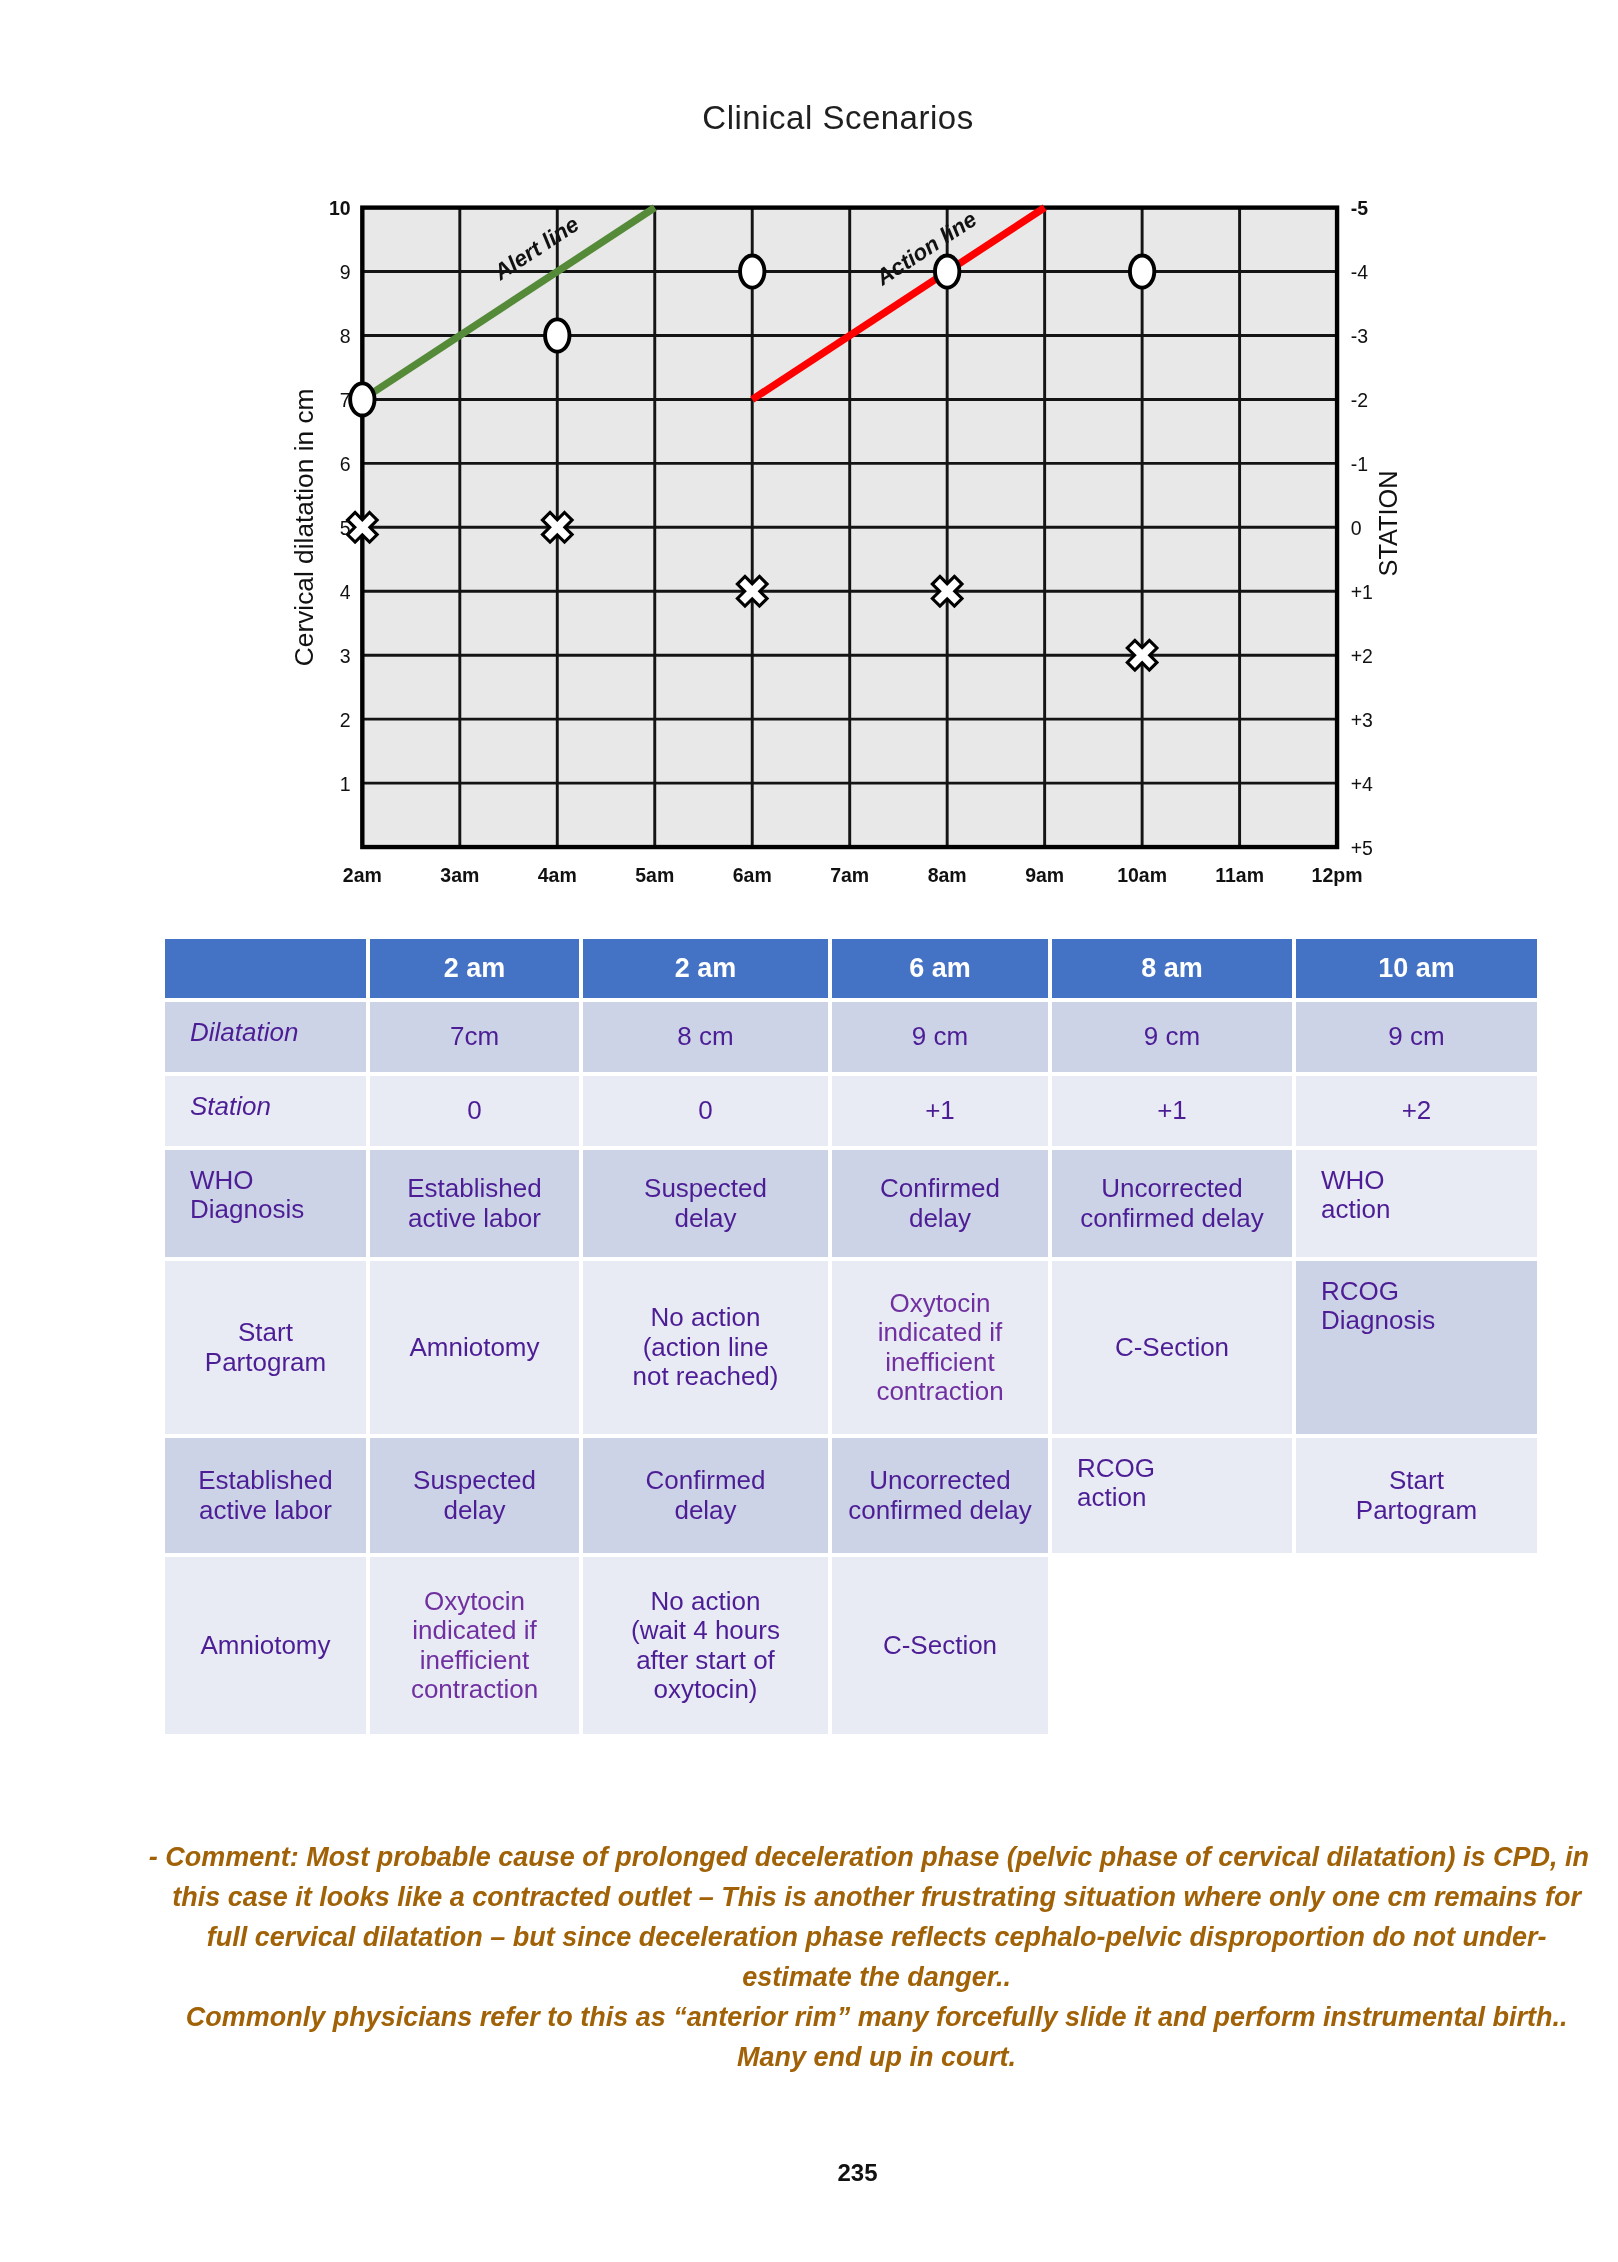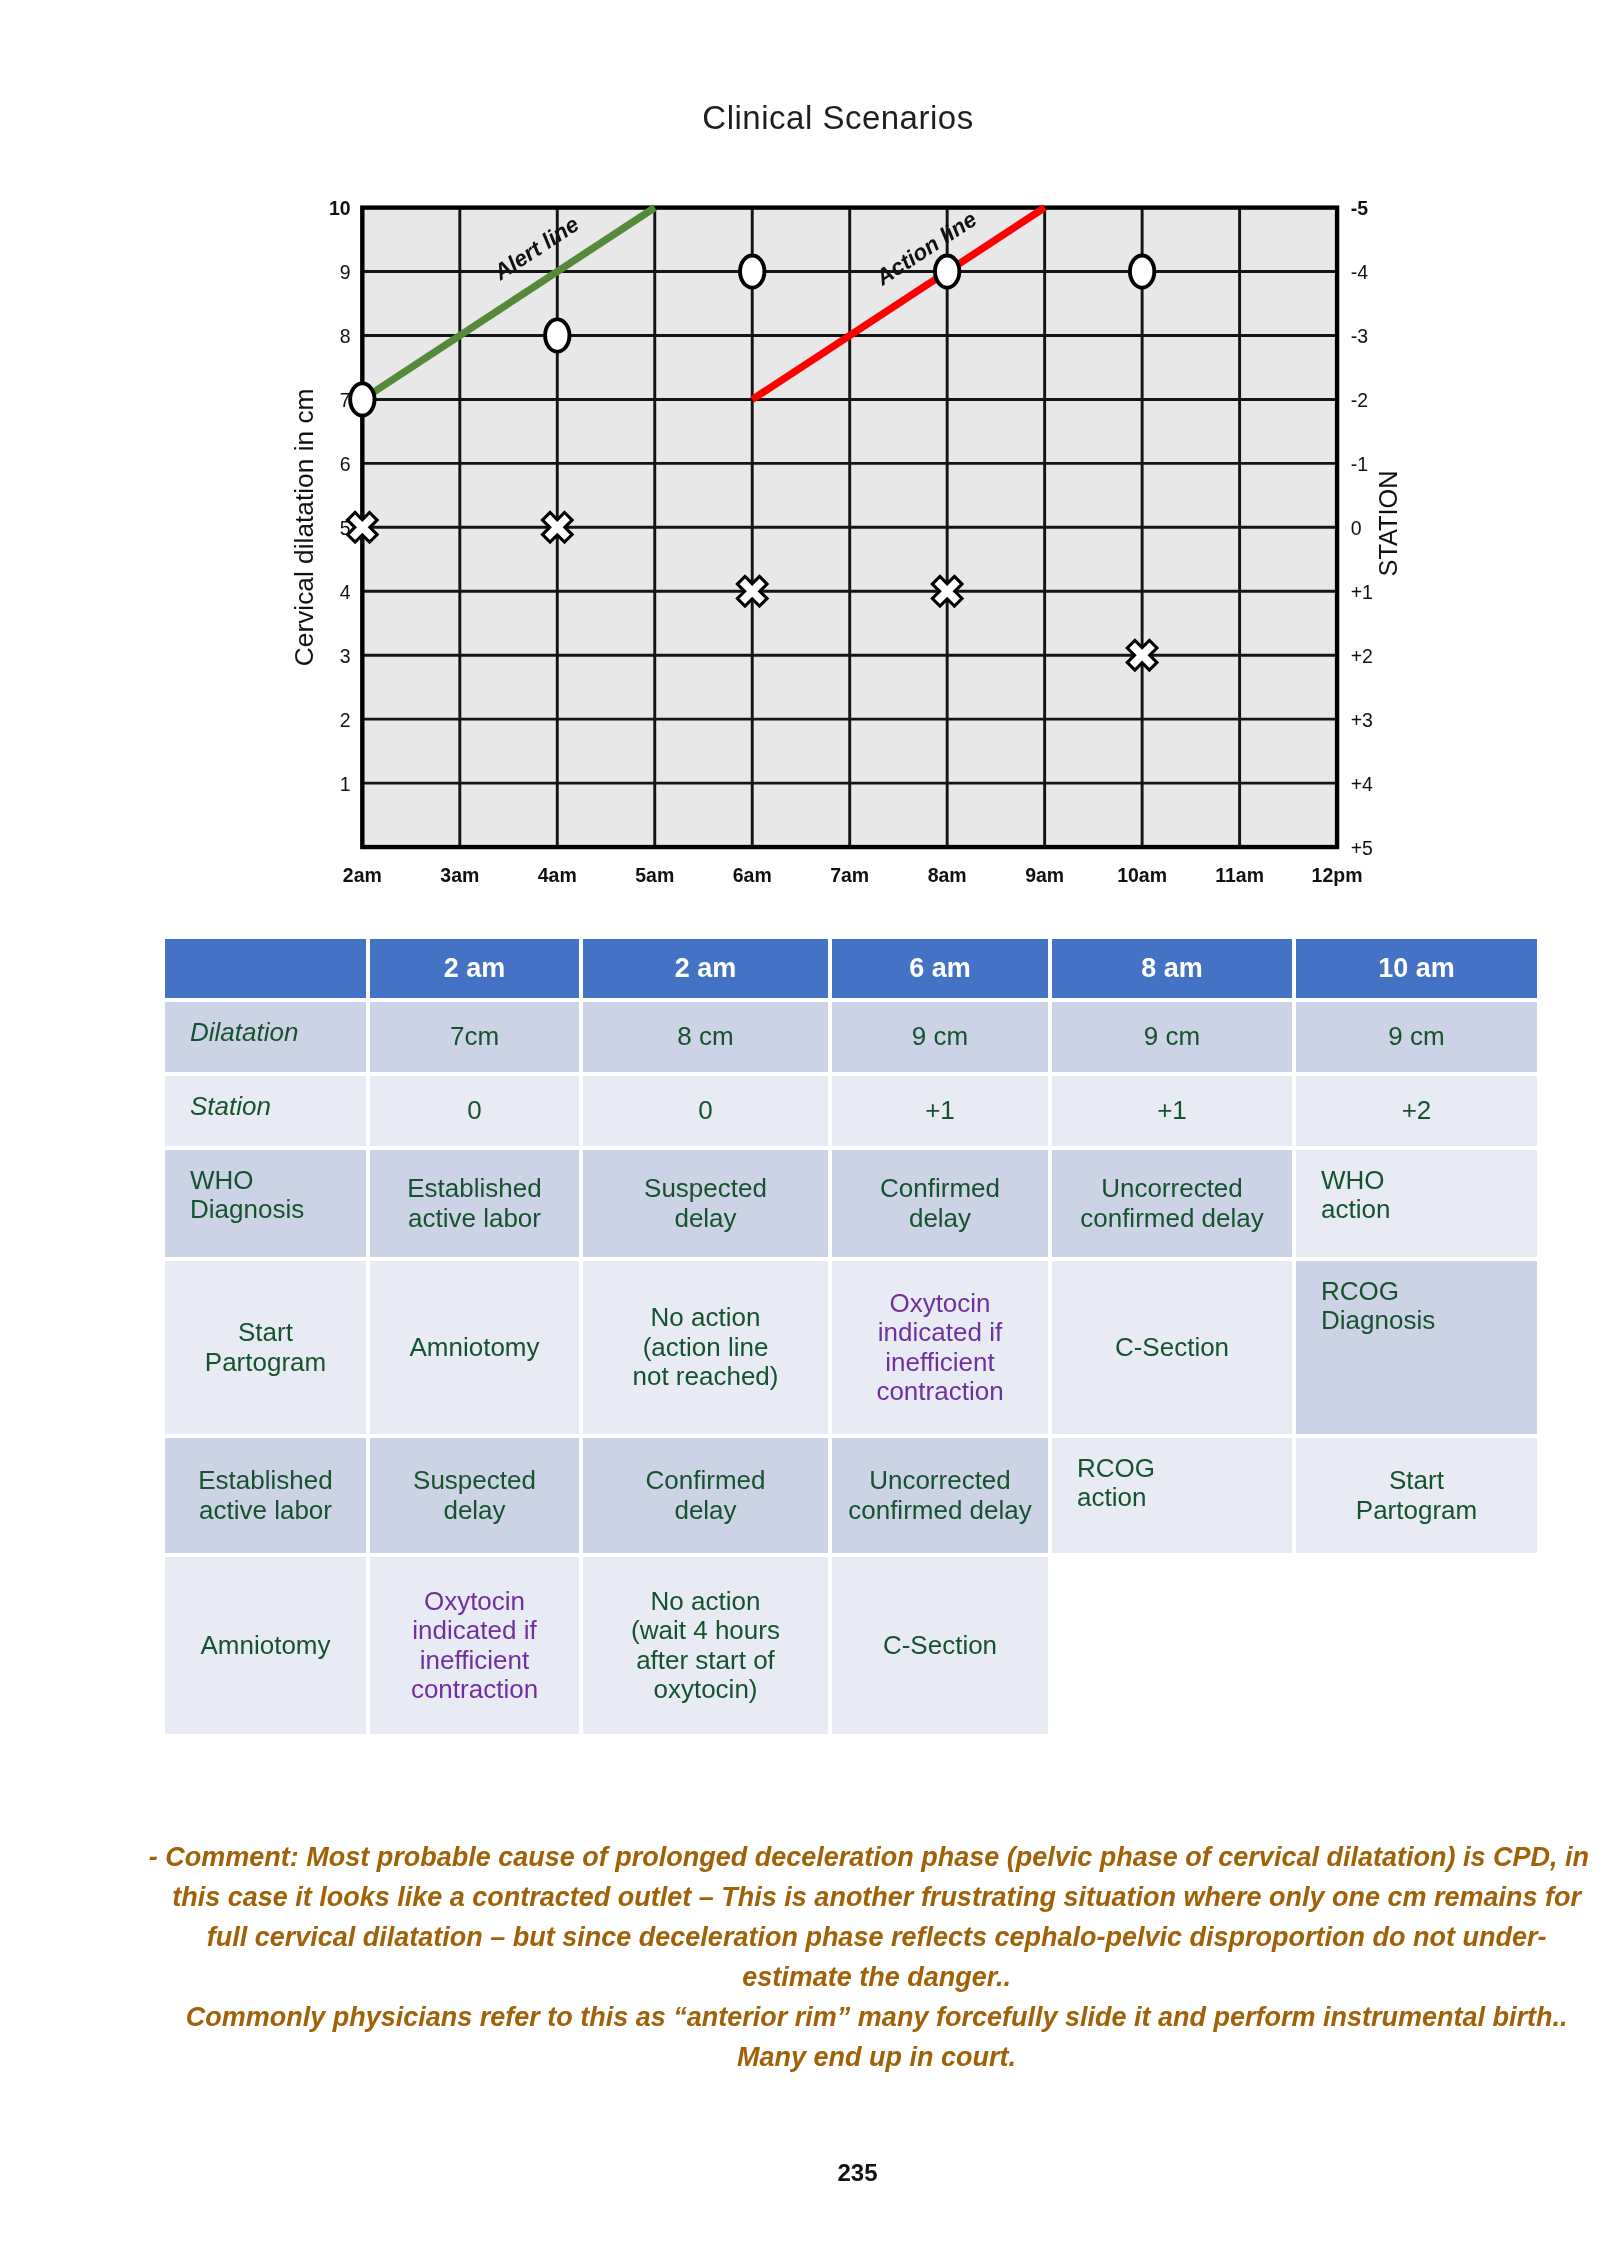--- a/index.html
+++ b/index.html
@@ -2,21 +2,21 @@
 <html><head>
 <meta charset="utf-8">
 <style>
   html,body{margin:0;padding:0;background:#ffffff;}
   body{width:1619px;height:2263px;position:relative;font-family:"Liberation Sans",sans-serif;overflow:hidden;}
   .page{position:absolute;inset:0;background:#fff;margin-left:48px;}
   .title{position:absolute;top:99px;left:0;width:1580px;text-align:center;font-size:33px;font-weight:300;color:#1f1f1f;letter-spacing:0.5px;}
   #chart{position:absolute;top:0;left:0;}
   #chart text{font-family:"Liberation Sans",sans-serif;fill:#111;}
   .clin-table{position:absolute;left:117px;top:939px;display:grid;grid-template-columns:201px 209px 245px 216px 240px 241px;grid-template-rows:59px 70px 70px 107px 173px 115px 177px;gap:4px;width:1385px;}
-  .cell{display:flex;align-items:center;justify-content:center;text-align:center;font-size:26px;line-height:1.13;color:#14532d;white-space:pre-line;}
+  .cell{display:flex;align-items:center;justify-content:center;text-align:center;font-size:26px;line-height:1.13;color:#4c1d95;white-space:pre-line;}
   .cell.hdr{background:#4472c4;color:#ffffff;font-weight:700;font-size:27px;}
   .cell.dark{background:#cdd3e6;}
   .cell.light{background:#e9ebf4;}
   .cell.lab{justify-content:flex-start;align-items:flex-start;text-align:left;padding:15.6px 5.9px 0 25px;}
   .cell.ital{font-style:italic;}
   .cell.purple{color:#7030a0;}
   .comment{position:absolute;left:98px;top:1837px;width:1430px;font-size:27px;font-weight:700;font-style:italic;line-height:40px;color:#a16207;white-space:pre-line;padding-left:15.6px;text-indent:-15.6px;text-align:center;}
   .pagenum{position:absolute;top:2159px;left:0;width:1619px;text-align:center;font-size:24px;font-weight:700;color:#111;}
 </style>
 </head>

